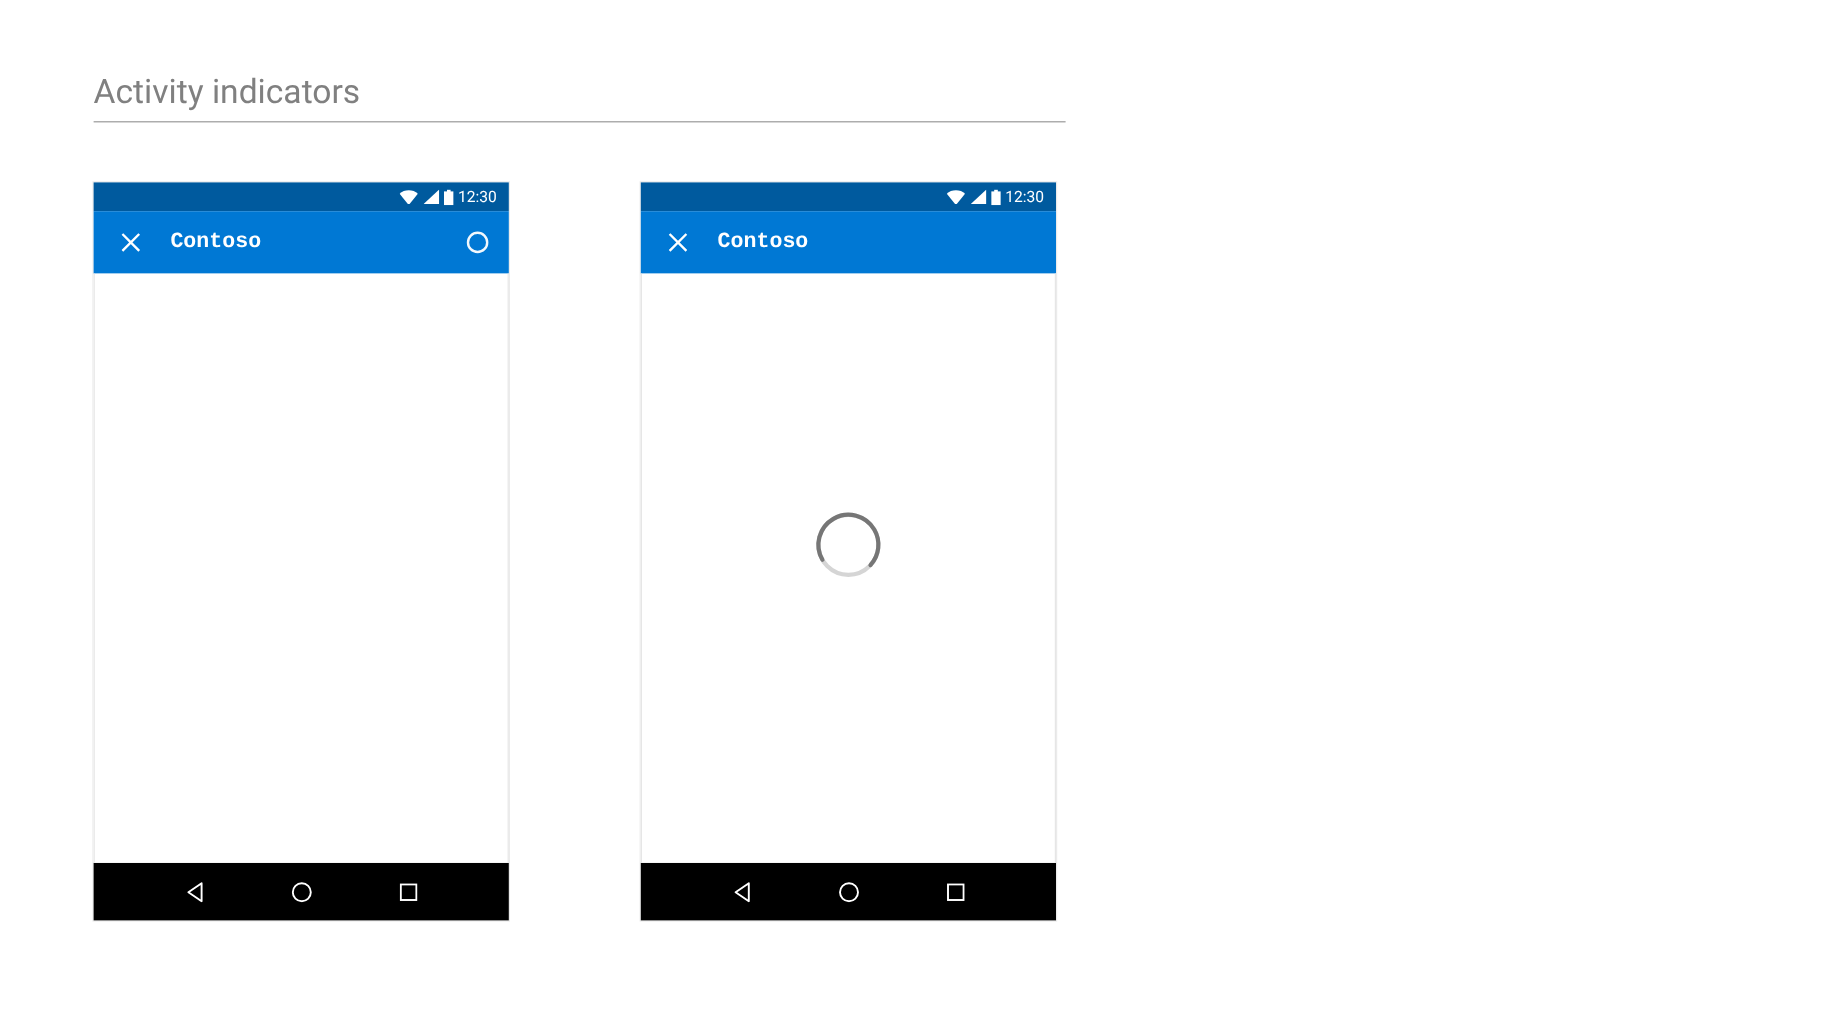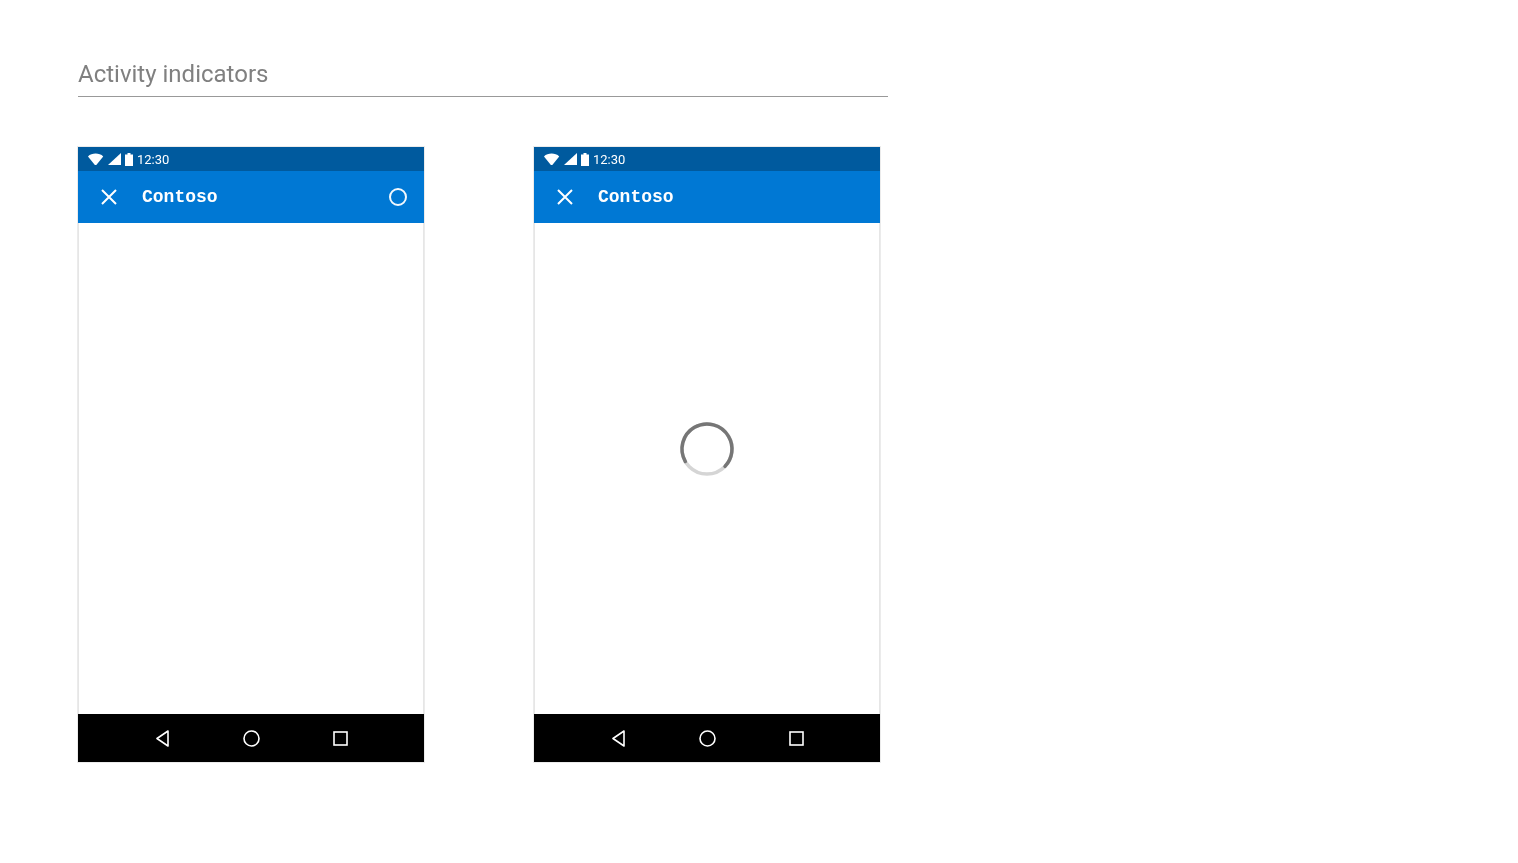--- a/index.html
+++ b/index.html
@@ -2,21 +2,21 @@
 <html><head>
   <meta charset="utf-8">
   <style>
     * { box-sizing: border-box; margin: 0; padding: 0; }
     body {
       font-family: -apple-system, BlinkMacSystemFont, "Segoe UI", Roboto, sans-serif;
       background: #fff;
       padding: 60px 78px;
     }
     .section-title {
-      font-size: 24px;
+      font-size: 28px;
       font-weight: 400;
       color: #808080;
       padding-bottom: 8px;
       border-bottom: 1px solid #999;
       width: 810px;
       margin-bottom: 50px;
     }
     .frames {
       display: flex;
       gap: 110px;
@@ -27,21 +27,21 @@
       display: flex;
       flex-direction: column;
       background: #fff;
       box-shadow: 0 0 0 1px rgba(0,0,0,0.08);
     }
     .status-bar {
       height: 24px;
       background: #005a9e;
       display: flex;
       align-items: center;
-      justify-content: flex-start;
+      justify-content: flex-end;
       padding: 0 10px;
       gap: 4px;
       color: #fff;
       font-size: 13px;
     }
     .status-bar svg { display: block; }
     .app-bar {
       height: 52px;
       background: #0078d4;
       display: flex;

